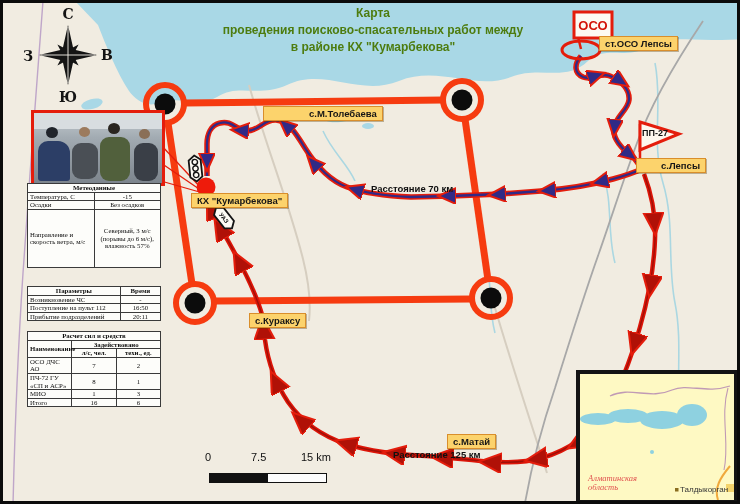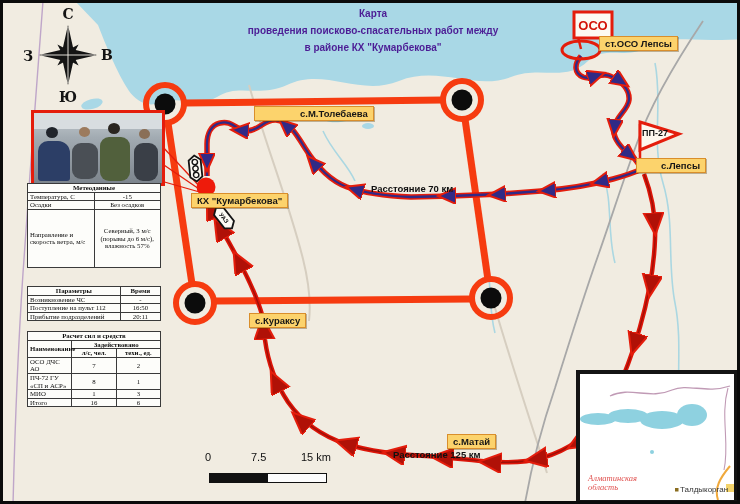--- a/index.html
+++ b/index.html
@@ -1,21 +1,21 @@
 <!DOCTYPE html>
 <html><head>
 <meta charset="utf-8">
 <style>
   html,body{margin:0;padding:0;background:#e8e8e8;}
   .frame{position:relative;width:740px;height:504px;background:#f1ece1;border:3px solid #0b0b0b;
          overflow:hidden;font-family:"Liberation Sans",sans-serif;box-sizing:border-box;}
   .layer{position:absolute;left:0;top:0;width:734px;height:498px;}
   
-  .title{position:absolute;left:70px;top:2px;width:600px;text-align:center;color:#4c1d95;
-         font-weight:bold;font-size:10px;line-height:17px;z-index:30;}
+  .title{position:absolute;left:70px;top:2px;width:600px;text-align:center;color:#4d7c0f;
+         font-weight:bold;font-size:12px;line-height:17px;z-index:30;}
   
   .maplabel{position:absolute;background:#fcd36c;border:1px solid #d98e2b;font-weight:bold;
             font-size:9.5px;line-height:11px;padding:1px 5px;color:#161616;white-space:nowrap;
             box-shadow:1px 1px 0 rgba(90,60,0,.35);z-index:25;}
   .dist{position:absolute;font-weight:bold;font-size:9.5px;color:#101010;z-index:24;white-space:nowrap;}
   
   table.tbl{position:absolute;left:24px;width:134px;border-collapse:collapse;background:#fdfdfa;
             font-family:"Liberation Serif",serif;font-size:6.8px;line-height:1.12;color:#101010;z-index:26;
             table-layout:fixed;}
   .tbl th,.tbl td{border:1px solid #3a3a3a;padding:0 2px;vertical-align:middle;}
@@ -27,21 +27,21 @@
   .ph{position:absolute;}
   
   .scalebar{position:absolute;left:200px;top:448px;width:140px;height:34px;z-index:24;}
   .scalebar span{position:absolute;top:0;font-size:11px;color:#111;font-family:"Liberation Sans",sans-serif;}
   .scale-track{position:absolute;left:6px;top:22px;width:116px;height:8px;border:1px solid #111;
                display:flex;background:#fff;}
   .scale-track .b{width:58px;background:#111;}
   .scale-track .w{width:58px;background:#fdfdfd;}
   
   .inset{position:absolute;left:573px;top:367px;width:154px;height:126px;border:4px solid #141414;
-         background:#ffffff;overflow:hidden;z-index:21;}
+         background:#fef9c3;overflow:hidden;z-index:21;}
   .inset .region{position:absolute;left:8px;top:100px;font-family:"Liberation Serif",serif;
                  font-style:italic;color:#e0504e;font-size:8.5px;line-height:9px;}
   .inset .city{position:absolute;left:100px;top:111px;font-size:8px;color:#333;}
 </style>
 </head>
 <body>
 
 <div class="frame">
 
   <svg class="layer" width="734" height="498" viewBox="0 0 734 498">
@@ -282,21 +282,21 @@
       <td class="num">3</td>
     </tr>
     <tr>
       <td>Итого</td>
       <td class="num">16</td>
       <td class="num">6</td>
     </tr>
   </tbody>
     </table>
 
-  <div class="maplabel" style="left:251px;top:103px;padding-left:45px;">с.М.Толебаева</div>
+  <div class="maplabel" style="left:260px;top:103px;padding-left:45px;">с.М.Толебаева</div>
   <div class="maplabel" style="left:188px;top:190px;">КХ "Кумарбекова"</div>
   <div class="maplabel" style="left:246px;top:310px;">с.Кураксу</div>
   <div class="maplabel" style="left:444px;top:431px;">с.Матай</div>
   <div class="maplabel" style="left:633px;top:155px;padding-left:24px;">с.Лепсы</div>
   <div class="maplabel" style="left:596px;top:33px;">ст.ОСО Лепсы</div>
 
   <div class="dist" style="left:368px;top:180px;">Расстояние 70 км</div>
   <div class="dist" style="left:390px;top:446px;text-align:right;">Расстояние 125 км</div>
 
   <div class="scalebar">

